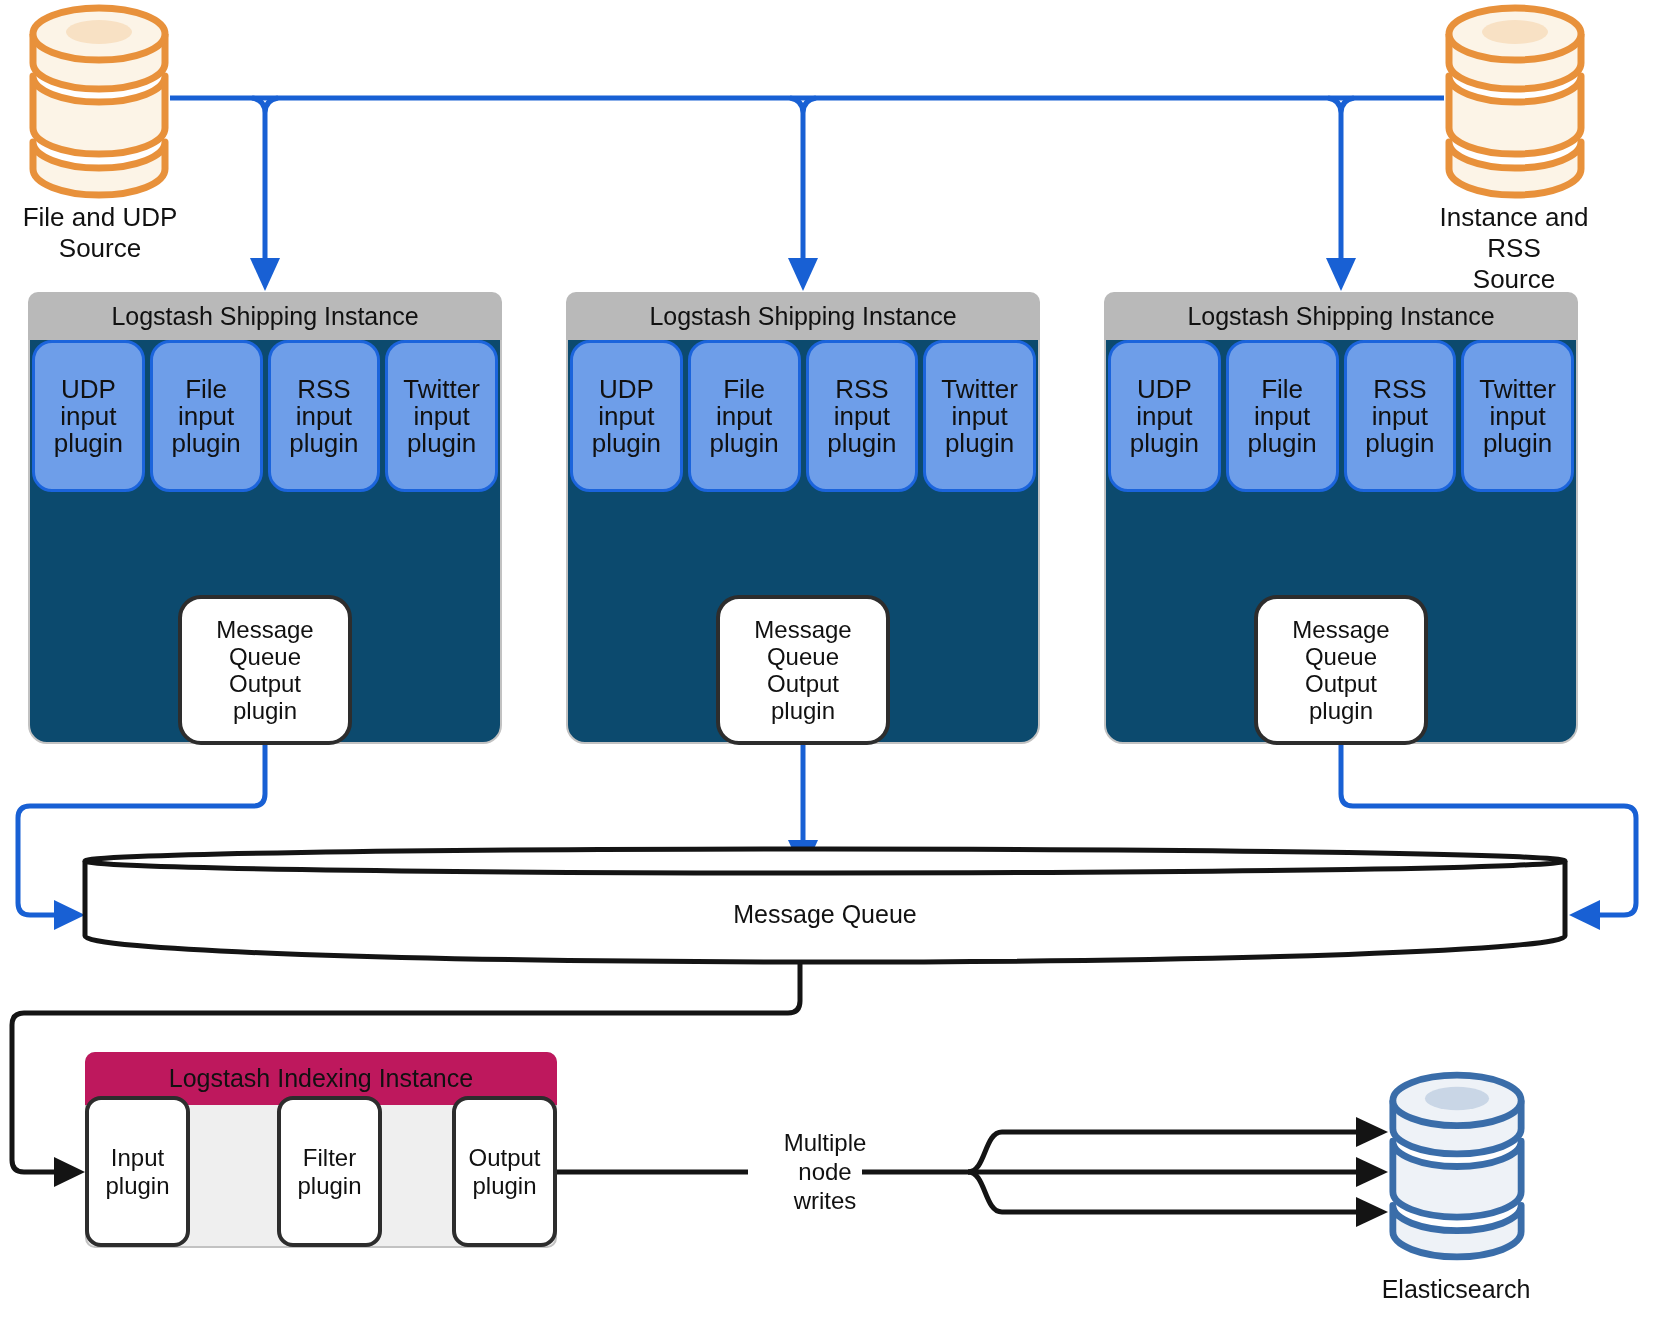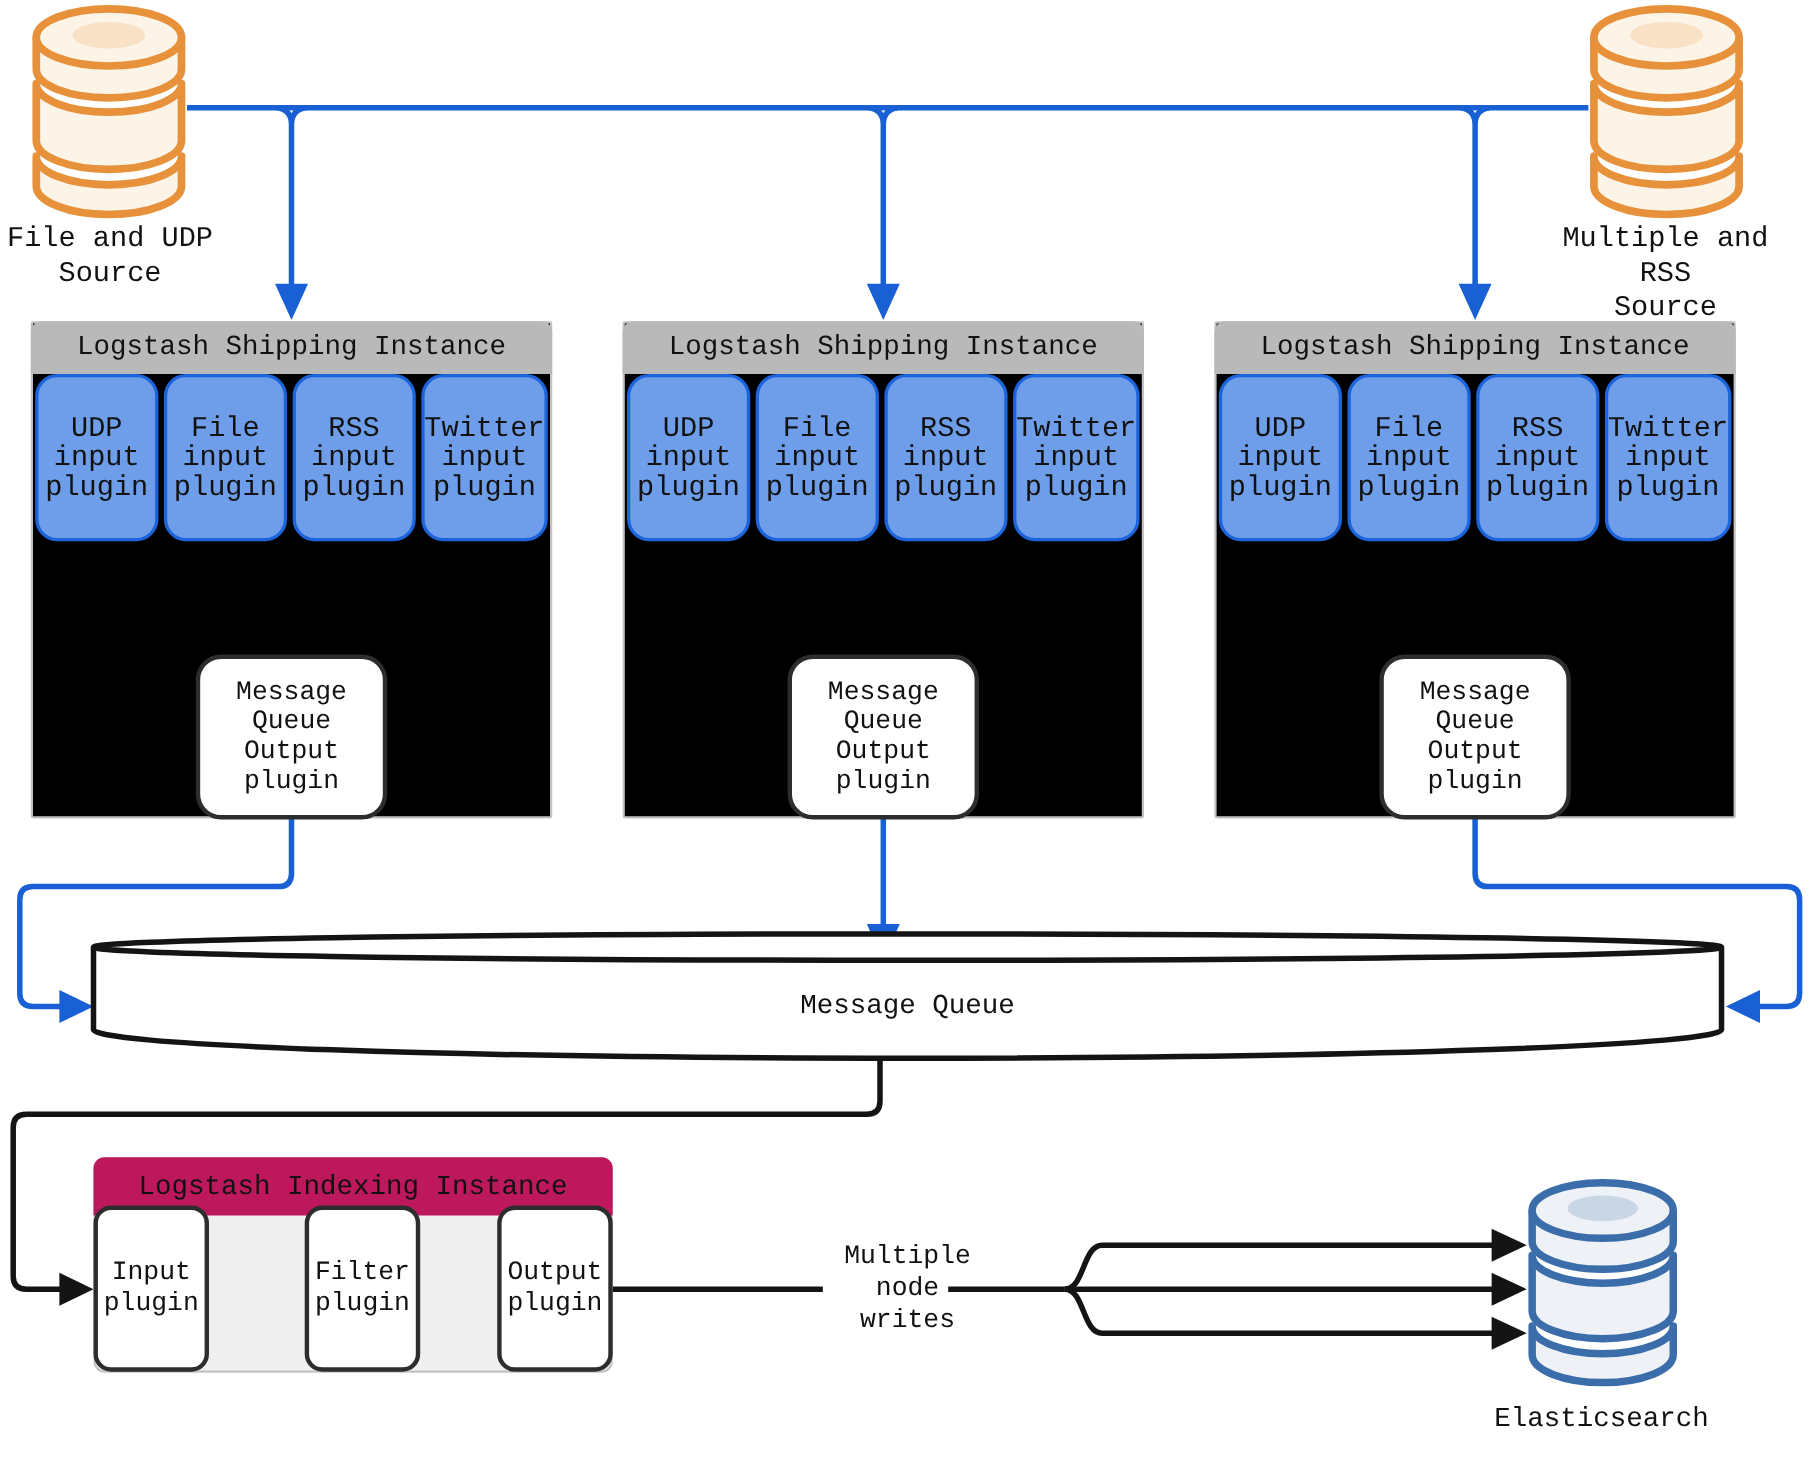--- a/index.html
+++ b/index.html
@@ -1,34 +1,34 @@
 <!DOCTYPE html>
 <html><head>
 <meta charset="utf-8">
 <title>Logstash Architecture Diagram</title>
 <style>
   html,body{margin:0;padding:0;background:#ffffff;}
   .canvas{position:relative;width:1654px;height:1344px;background:#ffffff;
-          font-family:Liberation Mono, monospace;color:#111;overflow:hidden;}
+          font-family:Liberation Sans, sans-serif;color:#111;overflow:hidden;}
   svg.connectors{position:absolute;left:0;top:0;width:1654px;height:1344px;}
 
   
   .bl{stroke:#1860D4;stroke-width:5;fill:none;}
   .blf{fill:#1860D4;stroke:none;}
   .bk{stroke:#141414;stroke-width:5;fill:none;}
   .bkf{fill:#141414;stroke:none;}
   .mqc{fill:#ffffff;stroke:#141414;stroke-width:5;}
   .cyl-band{fill:var(--cf);stroke:var(--cs);stroke-width:7;stroke-linejoin:round;}
   .cyl-hole{fill:var(--ch);stroke:none;}
 
   .multiline{white-space:pre-line;text-align:center;}
 
   
-  .ship-box{position:absolute;top:292px;width:474px;height:452px;background:#000000;
-            border:2px solid #C2C2C2;border-radius:2px;box-sizing:border-box;}
+  .ship-box{position:absolute;top:292px;width:474px;height:452px;background:#0c4a6e;
+            border:2px solid #C2C2C2;border-radius:19px;box-sizing:border-box;}
   .s1{left:28px;} .s2{left:566px;} .s3{left:1104px;}
   .ship-header{position:absolute;left:-2px;top:-2px;right:-2px;height:48px;background:#B9B9B9;
                border-radius:10px 10px 0 0;font-size:25px;line-height:48px;text-align:center;}
   .plugin-row{position:absolute;left:2px;right:2px;top:46px;height:152px;display:flex;gap:5px;}
   .blue-plugin{flex:1;background:#6E9EE9;border:3px solid #1B64DC;border-radius:20px;
                box-sizing:border-box;display:flex;align-items:center;justify-content:center;
                font-size:26px;line-height:27px;}
   .mq-out{position:absolute;top:595px;width:174px;height:150px;background:#ffffff;
           border:4px solid #2D2D2D;border-radius:23px;box-sizing:border-box;
           display:flex;align-items:center;justify-content:center;font-size:24px;line-height:27px;}
@@ -141,21 +141,21 @@
       <polygon class="bkf" points="1356,1197 1356,1227 1388,1212"></polygon>
     </g>
 
     <use href="#db-cyl" x="28" y="3" width="142" height="198" style="--cf:#FCF4E7;--cs:#E8913B;--ch:#F8E1C4"></use>
     <use href="#db-cyl" x="1444" y="3" width="142" height="198" style="--cf:#FCF4E7;--cs:#E8913B;--ch:#F8E1C4"></use>
     <use href="#db-cyl" x="1388" y="1070" width="138" height="193" style="--cf:#EEF2F7;--cs:#3A6DA9;--ch:#C9D6E6"></use>
   </svg>
 
   <div class="lbl lbl-file-udp multiline">File and UDP
 Source</div>
-  <div class="lbl lbl-twitter-rss multiline">Multiple and RSS
+  <div class="lbl lbl-twitter-rss multiline">Instance and RSS
 Source</div>
 
   <div class="ship-box s1">
     <div class="ship-header">Logstash Shipping Instance</div>
     <div class="plugin-row">
       <div class="blue-plugin multiline">UDP
 input
 plugin</div>
       <div class="blue-plugin multiline">File
 input

